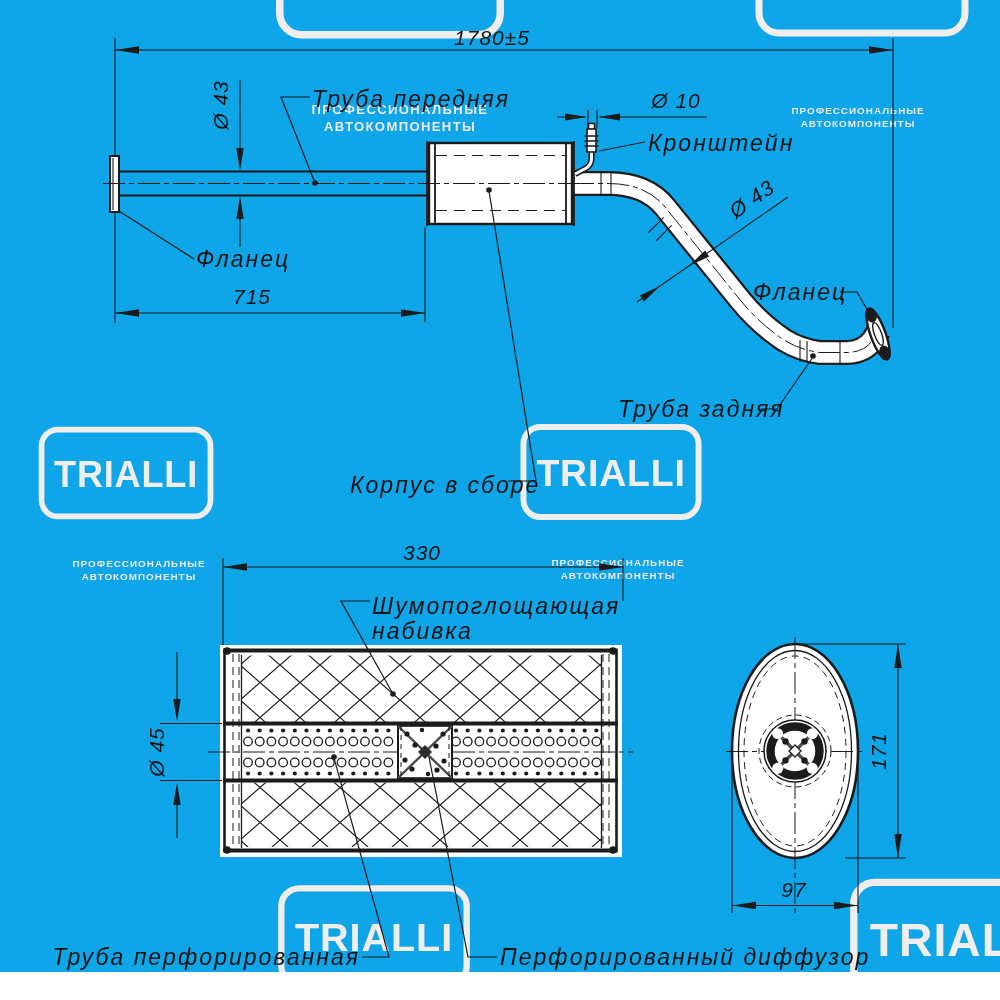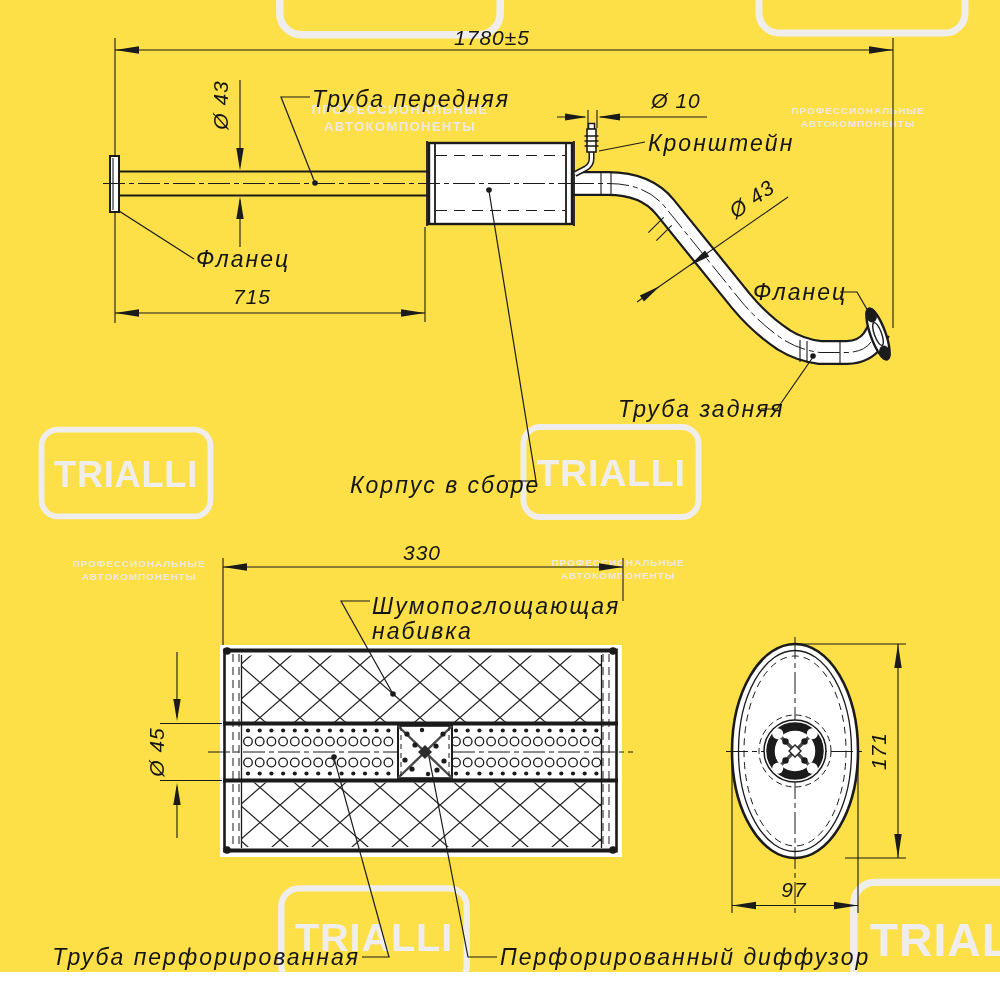--- a/index.html
+++ b/index.html
@@ -1,16 +1,16 @@
 <!DOCTYPE html>
 <html><head>
 <meta charset="utf-8">
 <style>
   html,body{margin:0;padding:0;background:#ffffff;}
-  .wrap{width:1000px;height:972px;position:relative;background:#fde047;overflow:hidden;}
+  .wrap{width:1000px;height:972px;position:relative;background:#0ea5e9;overflow:hidden;}
   svg{display:block;}
   text{font-family:"Liberation Sans","DejaVu Sans",sans-serif;}
   .lbl{font-style:italic;font-size:23px;letter-spacing:2px;fill:#141414;}
   .dim{font-style:italic;font-size:21px;letter-spacing:1px;fill:#141414;}
   .ln{stroke:#1b1b1b;fill:none;}
   .thin{stroke-width:1.1;}
   .leader{stroke:#1b1b1b;stroke-width:1.2;fill:none;}
   .cl{stroke:#1b1b1b;stroke-width:1;fill:none;stroke-dasharray:22 4 5 4;}
   .dash{stroke:#1b1b1b;stroke-width:1.2;fill:none;stroke-dasharray:11 7;}
   .arr{fill:#1b1b1b;stroke:none;}

